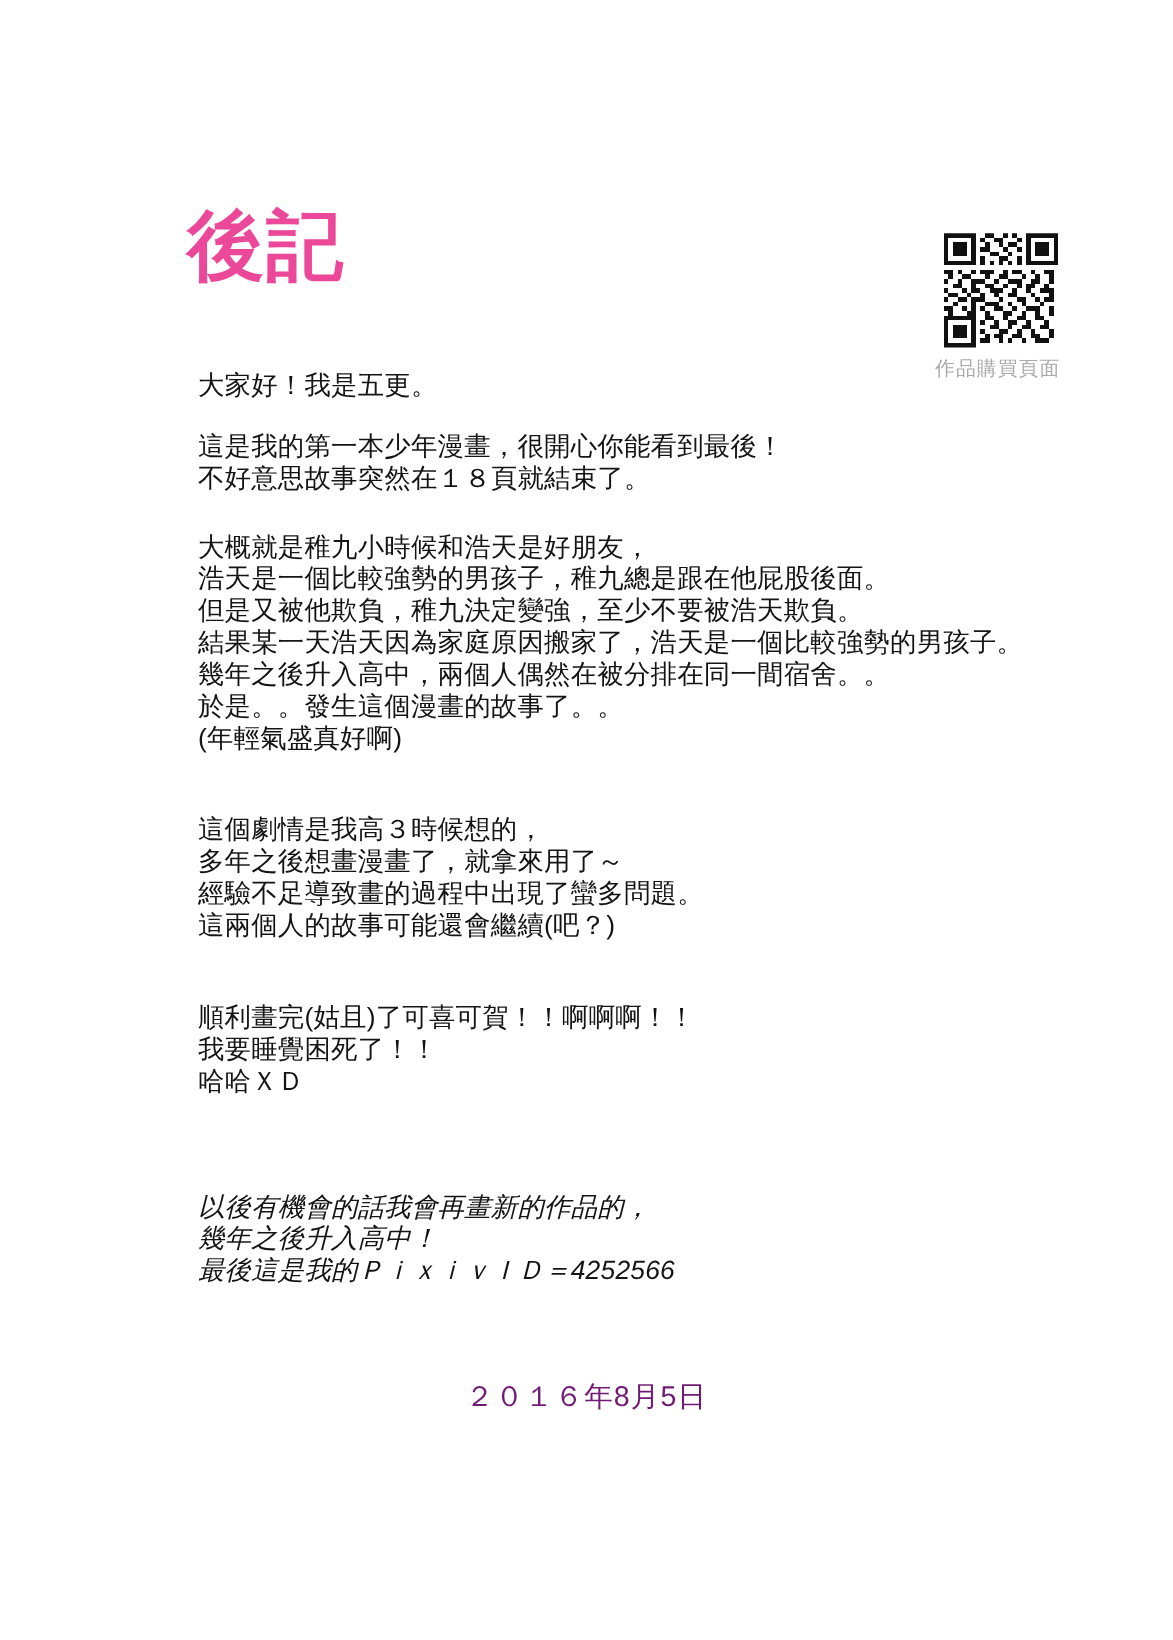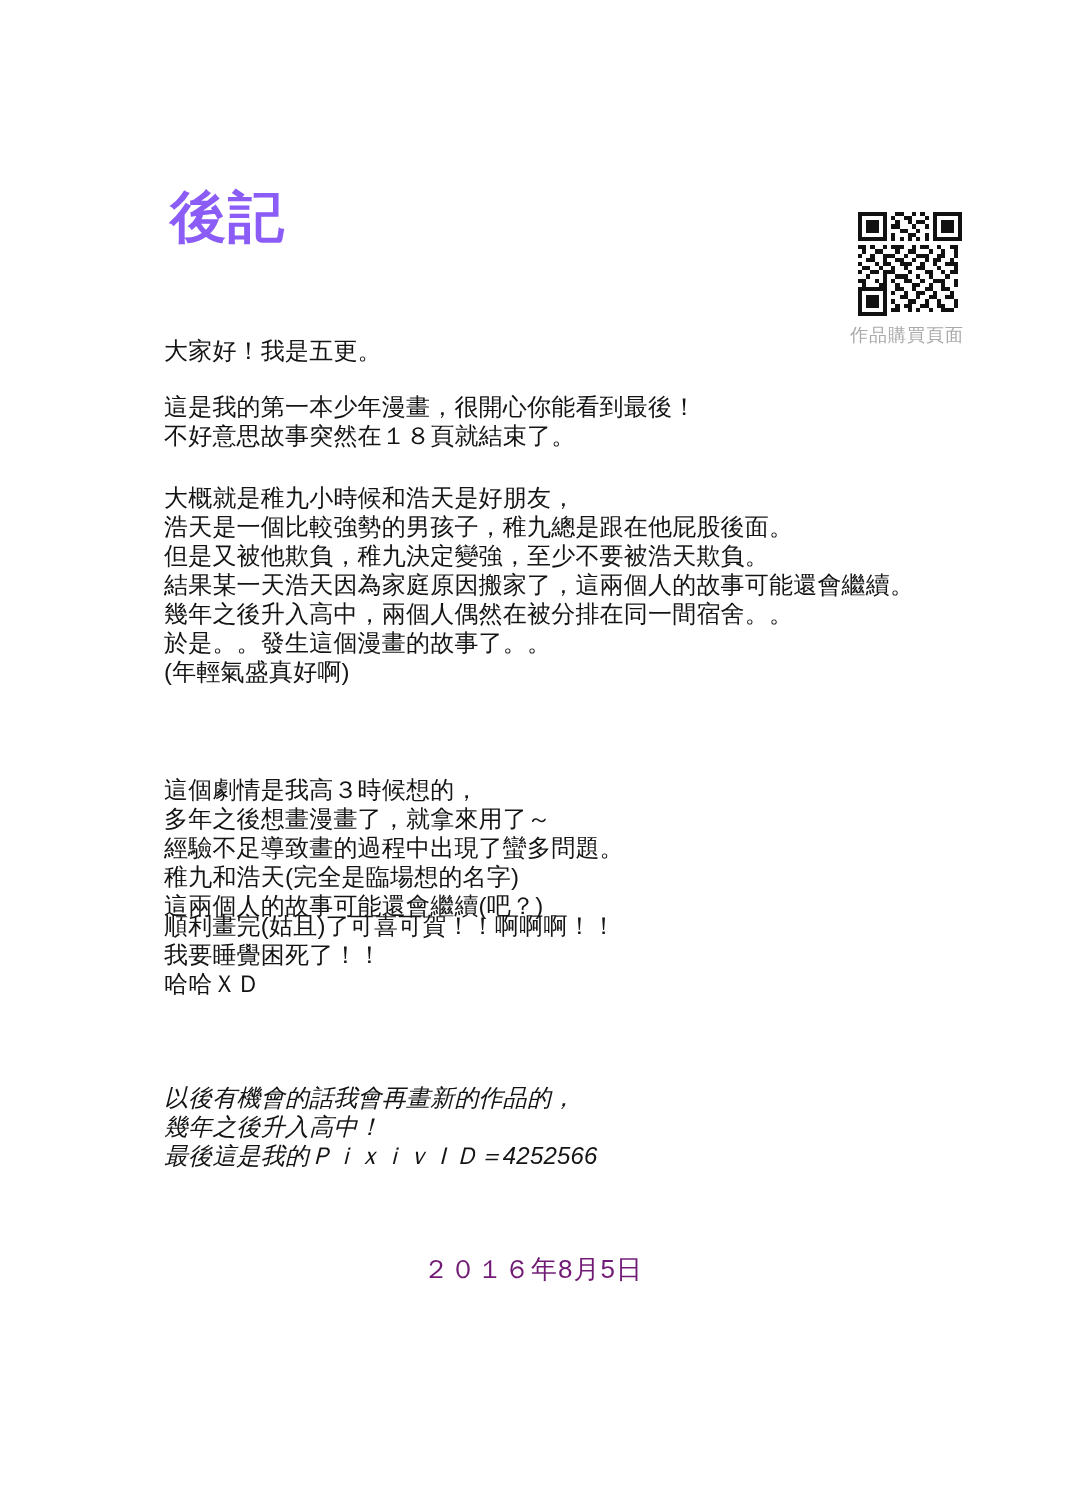--- a/index.html
+++ b/index.html
@@ -12,24 +12,24 @@
     font-family: "Liberation Sans", "DejaVu Sans", sans-serif;
     color: #111111;
   }
   .title {
     position: absolute;
     left: 170px;
     top: 188px;
     margin: 0;
     font-family: "Liberation Serif", "DejaVu Serif", serif;
     font-weight: 900;
-    font-size: 56px;
+    font-size: 70px;
     line-height: 1.05;
     letter-spacing: 2px;
-    color: #8b5cf6;
+    color: #ec4899;
   }
   .qr-block {
     position: absolute;
     left: 850px;
     top: 212px;
     width: 120px;
   }
   .qr-block svg {
     display: block;
     margin: 0 auto;
@@ -38,32 +38,32 @@
   }
   .qr-caption {
     margin-top: 7px;
     font-size: 18px;
     letter-spacing: 1px;
     color: #a9a9a9;
     white-space: nowrap;
   }
   .para {
     position: absolute;
-    left: 164px;
+    left: 180px;
     right: 60px;
     font-size: 24px;
     line-height: 29px;
     color: #141414;
     letter-spacing: 0.2px;
   }
   .para .line { white-space: nowrap; }
   .p1 { top: 336px; }
   .p2 { top: 392px; }
   .p3 { top: 483px; }
-  .p4 { top: 740px; margin-top: 35px; }
+  .p4 { top: 740px; }
   .p5 { top: 911px; }
   .p6 { top: 1083px; font-style: italic; }
   .date-line {
     position: absolute;
     left: 0;
     top: 1252px;
     width: 100%;
     text-align: center;
     font-size: 26px;
     letter-spacing: 1px;
@@ -229,31 +229,30 @@
 
   <div class="para p2">
     <div class="line">這是我的第一本少年漫畫，很開心你能看到最後！</div>
     <div class="line">不好意思故事突然在１８頁就結束了。</div>
   </div>
 
   <div class="para p3">
     <div class="line">大概就是稚九小時候和浩天是好朋友，</div>
     <div class="line">浩天是一個比較強勢的男孩子，稚九總是跟在他屁股後面。</div>
     <div class="line">但是又被他欺負，稚九決定變強，至少不要被浩天欺負。</div>
-    <div class="line">結果某一天浩天因為家庭原因搬家了，這兩個人的故事可能還會繼續。</div>
+    <div class="line">結果某一天浩天因為家庭原因搬家了，浩天是一個比較強勢的男孩子。</div>
     <div class="line">幾年之後升入高中，兩個人偶然在被分排在同一間宿舍。。</div>
     <div class="line">於是。。發生這個漫畫的故事了。。</div>
     <div class="line">(年輕氣盛真好啊)</div>
   </div>
 
   <div class="para p4">
     <div class="line">這個劇情是我高３時候想的，</div>
     <div class="line">多年之後想畫漫畫了，就拿來用了～</div>
     <div class="line">經驗不足導致畫的過程中出現了蠻多問題。</div>
-    <div class="line">稚九和浩天(完全是臨場想的名字)</div>
     <div class="line">這兩個人的故事可能還會繼續(吧？)</div>
   </div>
 
   <div class="para p5">
     <div class="line">順利畫完(姑且)了可喜可賀！！啊啊啊！！</div>
     <div class="line">我要睡覺困死了！！</div>
     <div class="line">哈哈ＸＤ</div>
   </div>
 
   <div class="para p6">

